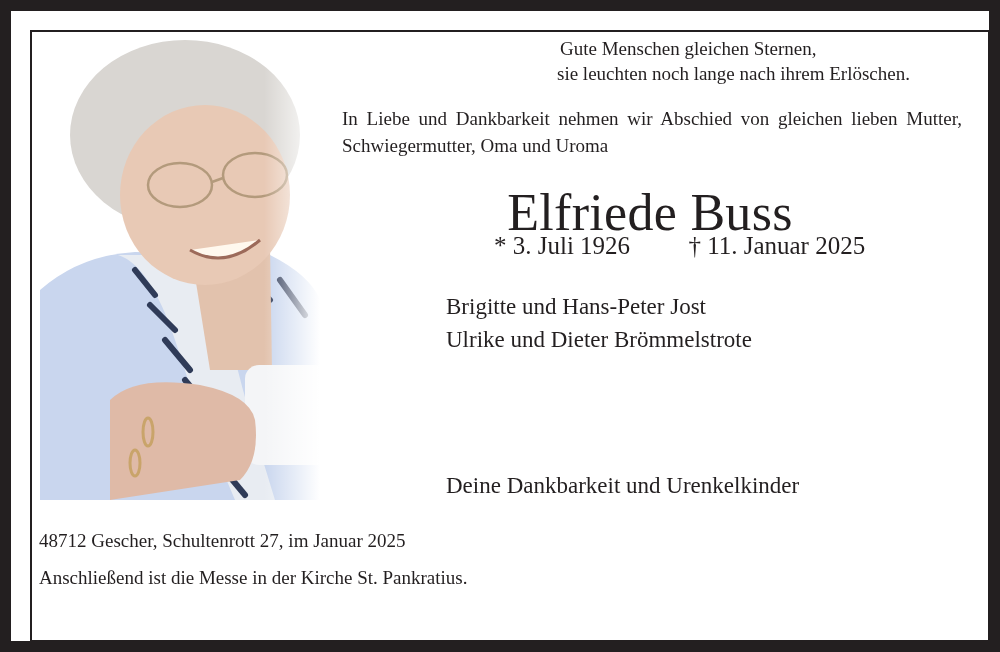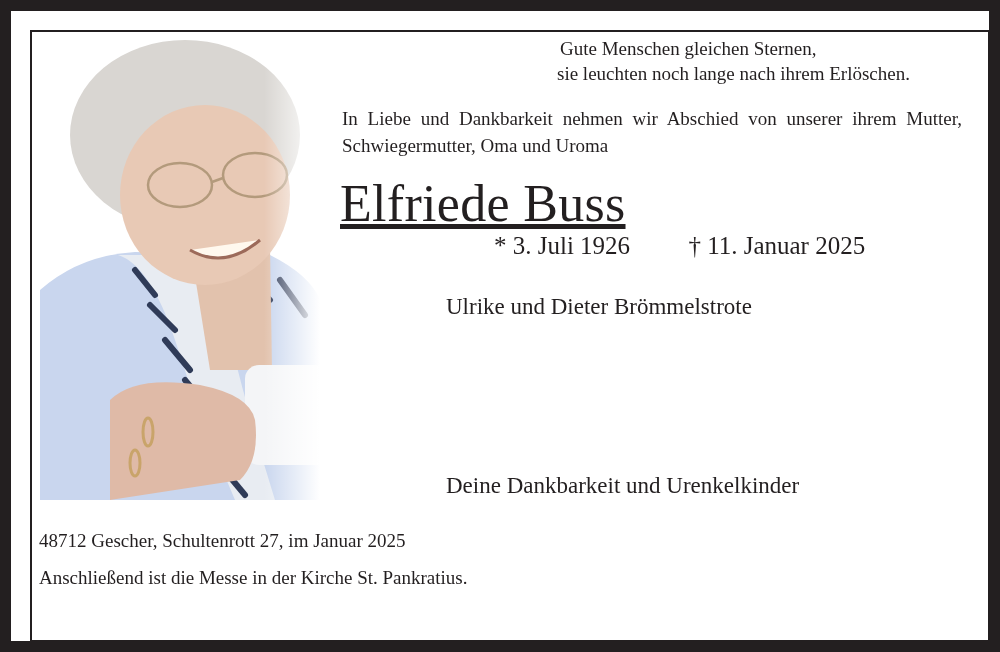--- a/index.html
+++ b/index.html
@@ -24,22 +24,22 @@
   .quote {
     position: absolute; left: 560px; top: 36px; font-size: 19px; line-height: 25px;
     white-space: nowrap;
   }
   .quote .l2 { display: block; margin-left: -3px; }
   .intro {
     position: absolute; left: 342px; top: 105px; width: 620px; font-size: 19px; line-height: 27px;
     text-align: justify; text-align-last: left;
   }
   .name {
-    position: absolute; left: 340px; width: 620px; top: 172px; text-align: left;
-    font-size: 52px; line-height: 64px; letter-spacing: 0.3px; text-decoration: underline;
+    position: absolute; left: 340px; width: 620px; top: 181px; text-align: center;
+    font-size: 52px; line-height: 64px; letter-spacing: 0.3px;
   }
   .dates {
     position: absolute; left: 494px; top: 233px; font-size: 25px; line-height: 26px; white-space: nowrap;
   }
   .dates .death { margin-left: 52px; }
   .family {
     position: absolute; left: 446px; top: 290px; font-size: 23px; line-height: 33px;
   }
   .grandkids {
     position: absolute; left: 446px; top: 469px; font-size: 23px; line-height: 33px; white-space: nowrap;
@@ -100,30 +100,31 @@
     <ellipse cx="95" cy="423" rx="5" ry="13" fill="none" stroke="#c9a46a" stroke-width="3"></ellipse>
     <rect x="0" y="0" width="280" height="460" fill="url(#fadeR)"></rect>
   </svg>
 </div>
 
 <div class="quote">
   <span>Gute Menschen gleichen Sternen,</span>
   <span class="l2">sie leuchten noch lange nach ihrem Erlöschen.</span>
 </div>
 
-<div class="intro">In Liebe und Dankbarkeit nehmen wir Abschied von unserer ihrem Mutter, Schwiegermutter, Oma und Uroma</div>
+<div class="intro">In Liebe und Dankbarkeit nehmen wir Abschied von gleichen lieben Mutter, Schwiegermutter, Oma und Uroma</div>
 
 <div class="name">Elfriede Buss</div>
 
 <div class="dates">
   <span>* 3. Juli 1926</span>
   <span class="death">† 11. Januar 2025</span>
 </div>
 
 <div class="family">
+  <div>Brigitte und Hans-Peter Jost</div>
   <div>Ulrike und Dieter Brömmelstrote</div>
 </div>
 
 <div class="grandkids">Deine Dankbarkeit und Urenkelkinder</div>
 
 <div class="place">48712 Gescher, Schultenrott 27, im Januar 2025</div>
 
 <div class="funeral">
   <div>Anschließend ist die Messe in der Kirche St. Pankratius.</div>
 </div>

